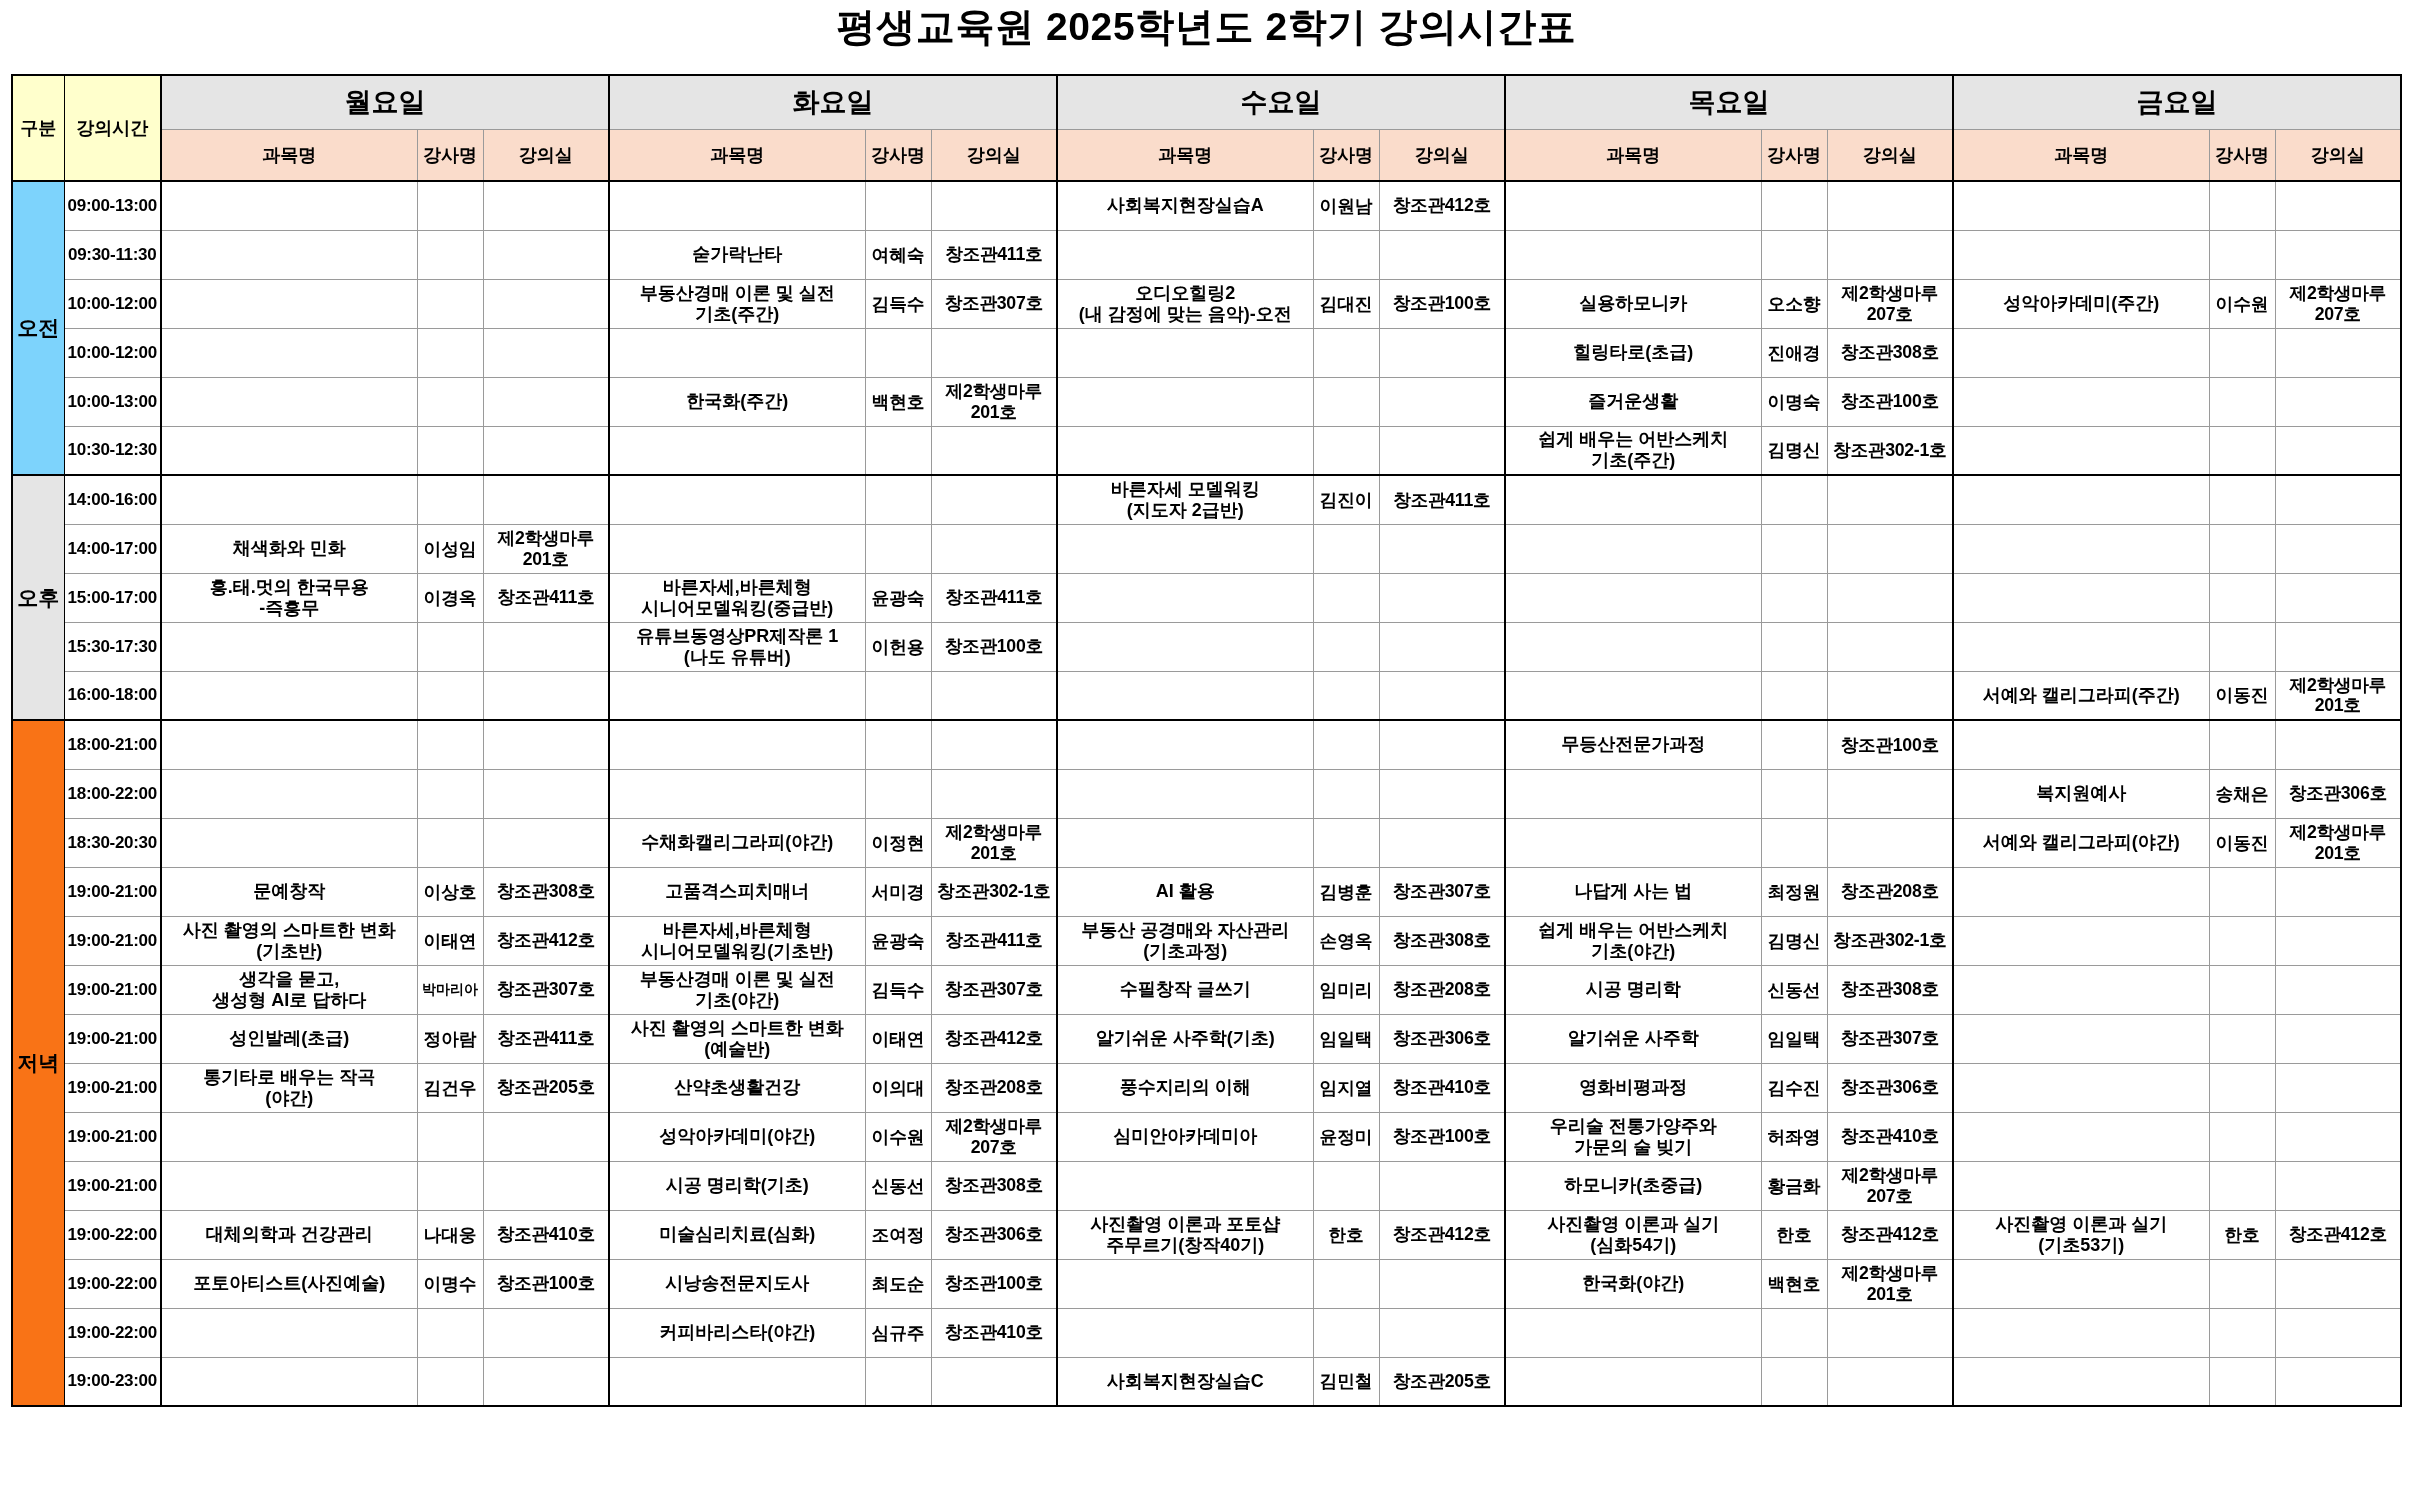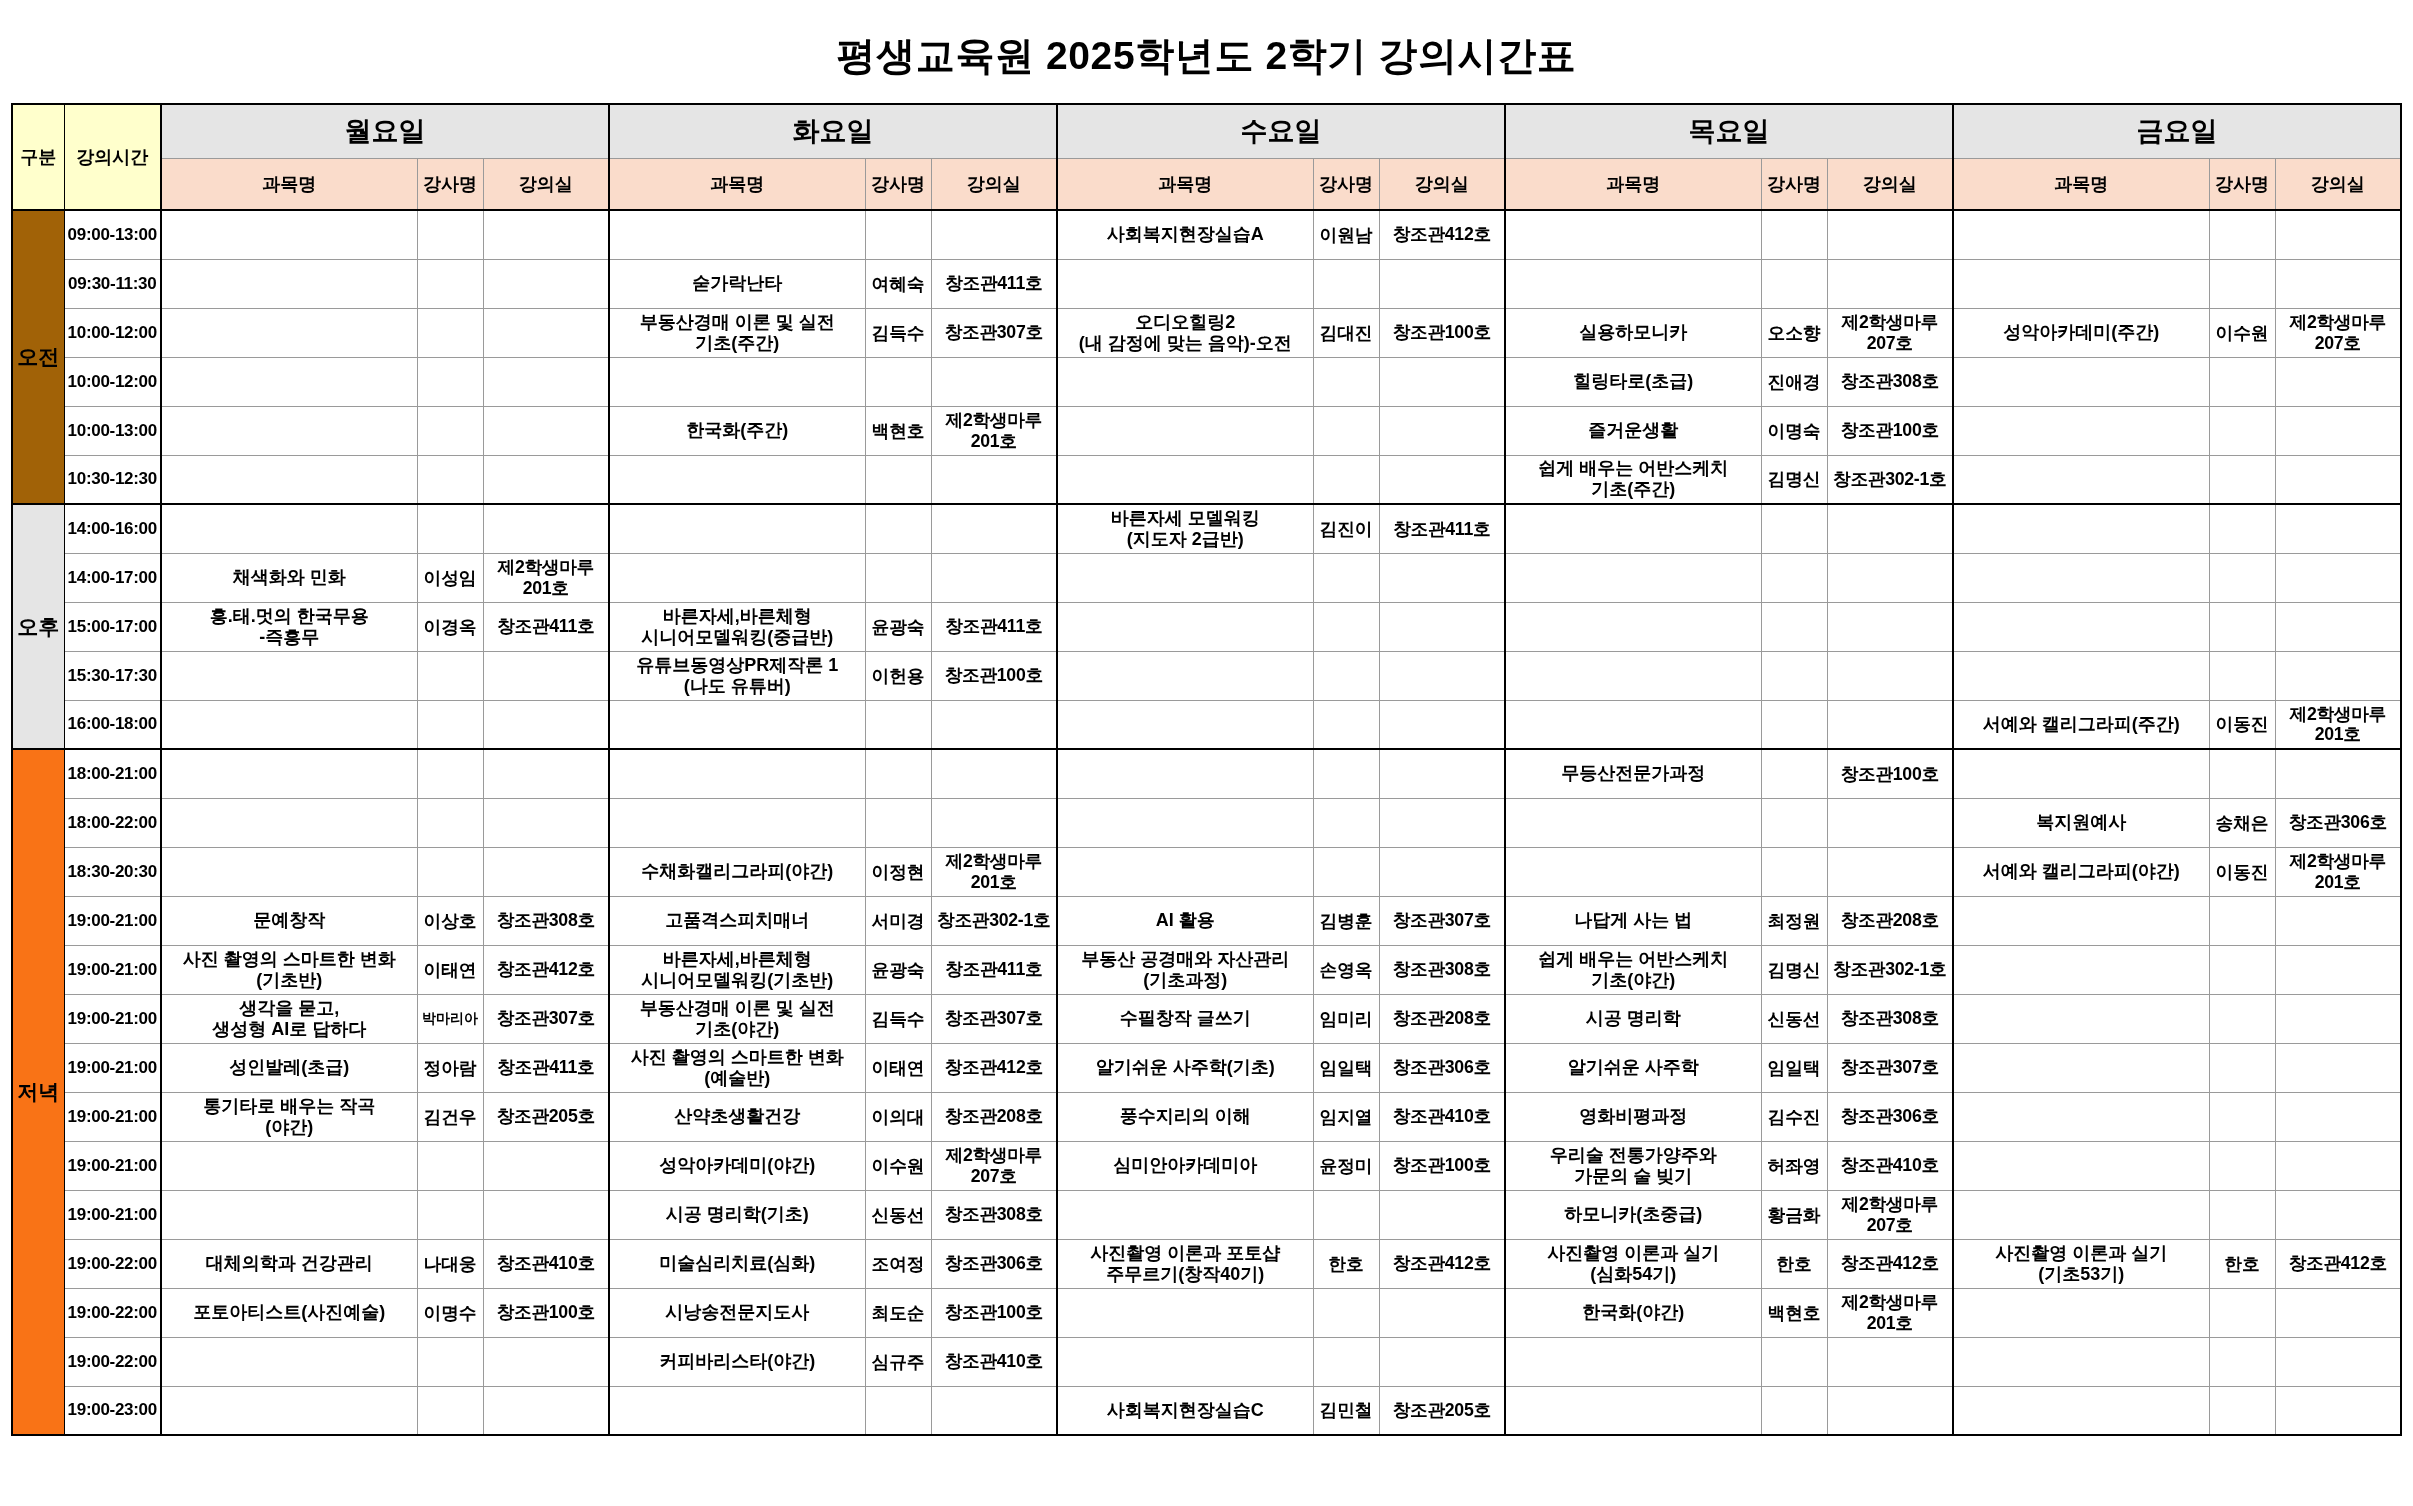--- a/index.html
+++ b/index.html
@@ -7,21 +7,21 @@
     width:2413px;height:1507px;
     font-family:"Liberation Sans","DejaVu Sans",sans-serif;
     font-weight:700;color:#000;
     -webkit-font-smoothing:antialiased;
   }
   .page-title{
     text-align:center;
     font-size:39px;
     font-weight:800;
     letter-spacing:0.6px;
-    padding-top:29px;
+    padding-top:0;
     margin:0 0 20px 0;
   }
   table.timetable{
     border-collapse:collapse;
     table-layout:fixed;
     margin:0 auto;
     border:2.9px solid #000;
   }
   .timetable th,.timetable td{
     border:0.6px solid #9a9a9a;
@@ -98,21 +98,21 @@
       <th class="sub-h day-first">과목명</th>
       <th class="sub-h">강사명</th>
       <th class="sub-h">강의실</th>
       <th class="sub-h day-first">과목명</th>
       <th class="sub-h">강사명</th>
       <th class="sub-h">강의실</th>
     </tr>
   </thead>
   <tbody id="table-body">
       <tr class="section-start">
-        <td class="cat-col" rowspan="6" style="background: #a16207; margin-left: 30px;">오전</td>
+        <td class="cat-col" rowspan="6" style="background: #7dd3fc; margin-left: 30px;">오전</td>
         <td class="time-cell">09:00-13:00</td>
         <td class="subject-cell day-first"></td>
         <td class="instr-cell"></td>
         <td class="room-cell"></td>
         <td class="subject-cell day-first"></td>
         <td class="instr-cell"></td>
         <td class="room-cell"></td>
         <td class="subject-cell day-first">사회복지현장실습A</td>
         <td class="instr-cell">이원남</td>
         <td class="room-cell">창조관412호</td>

